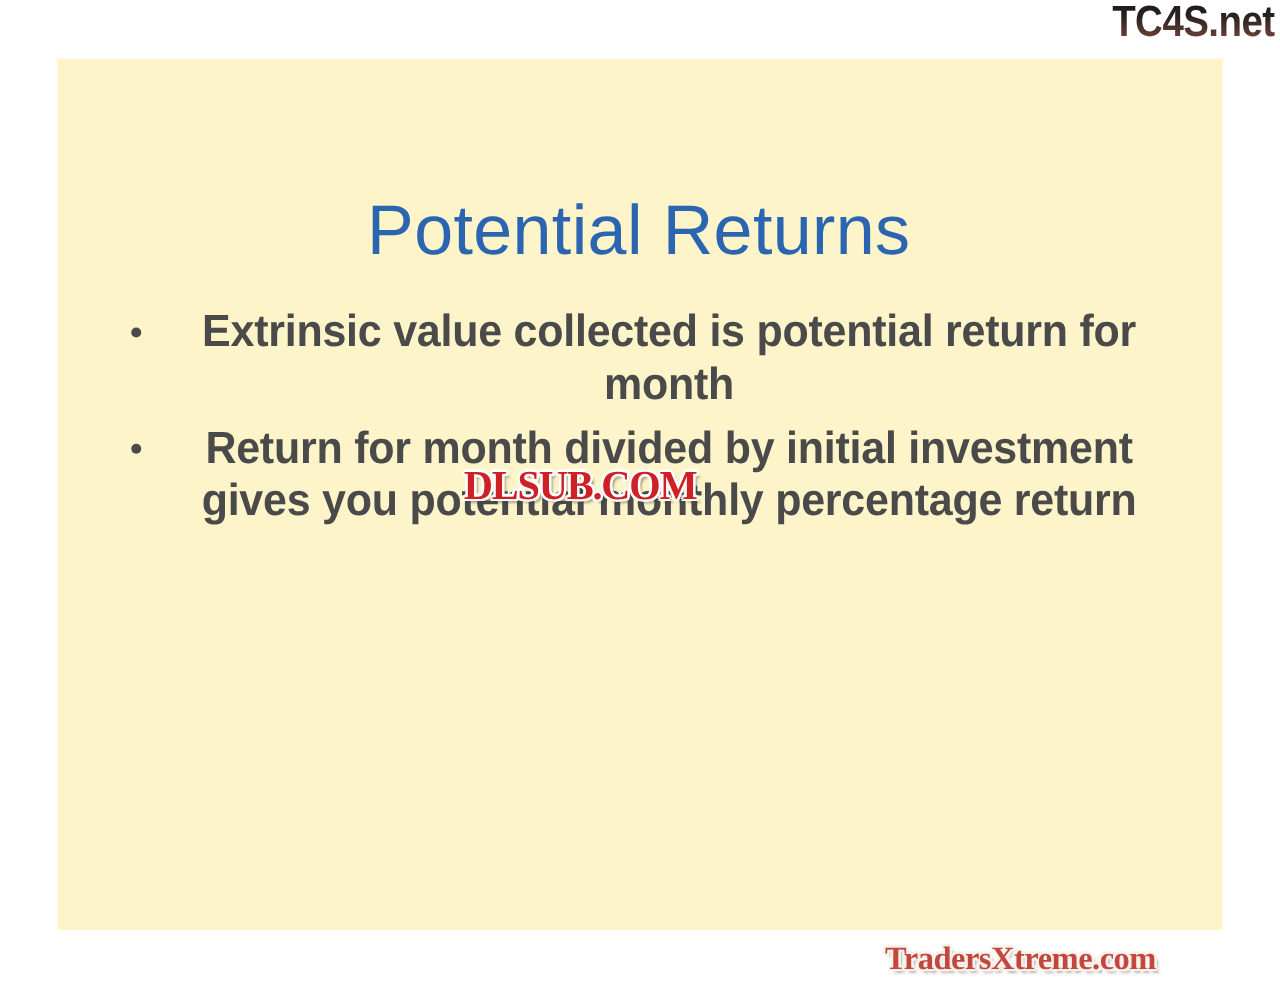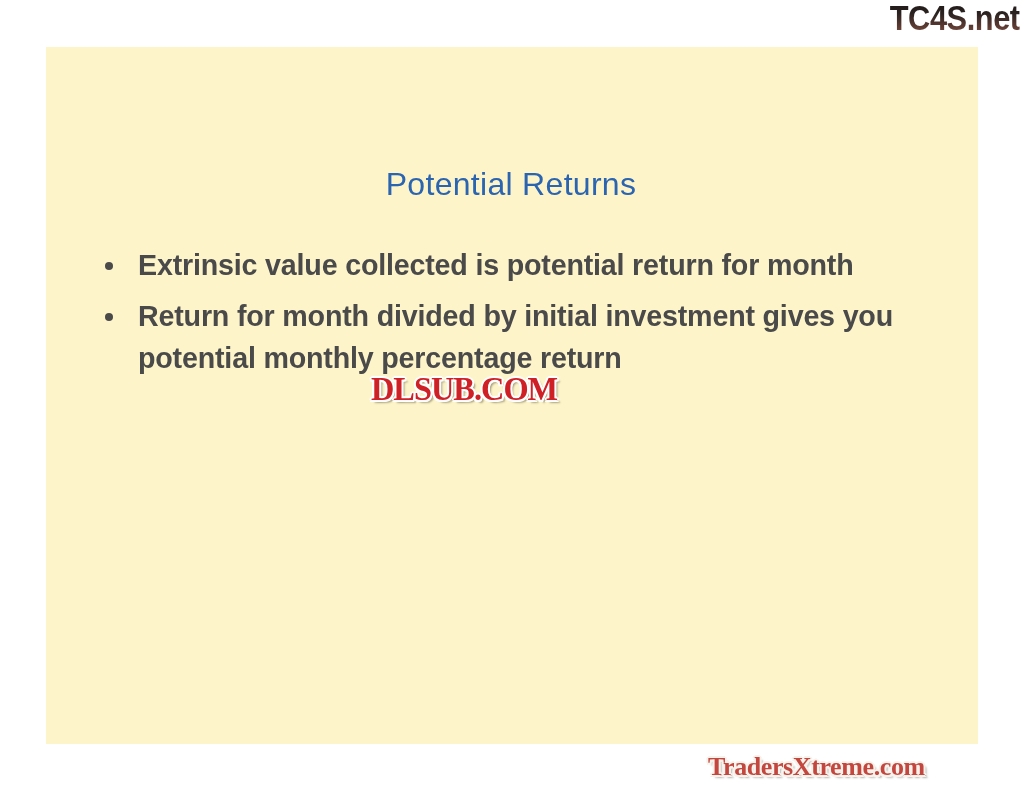--- a/index.html
+++ b/index.html
@@ -50,21 +50,21 @@
 
   #slide-title {
     position: absolute;
     left: 0;
     top: 108px;
     width: 932px;
     text-align: center;
     padding-right: 22px;
     box-sizing: border-box;
     font-family: "Liberation Sans", sans-serif;
-    font-size: 32px;
+    font-size: 56px;
     line-height: 58px;
     font-weight: 500;
     color: #2b64b0;
     letter-spacing: 0.3px;
     white-space: nowrap;
     padding-left: 20px;
   }
 
   #bullet-list {
     position: absolute;
@@ -72,24 +72,25 @@
     top: 197px;
     width: 872px;
   }
 
   .bullet-item {
     position: relative;
     padding-left: 40px;
     margin: 0 0 9px 0;
     font-family: "Liberation Sans", sans-serif;
     font-weight: bold;
-    font-size: 30px;
+    font-size: 36px;
     line-height: 42px;
     color: #4a4a4a;
     letter-spacing: -0.2px;
+    text-align: center;
   }
   .bullet-item .bullet-dot {
     position: absolute;
     left: 7px;
     top: 18px;
     width: 8px;
     height: 8px;
     border-radius: 50%;
     background: #4a4a4a;
   }

